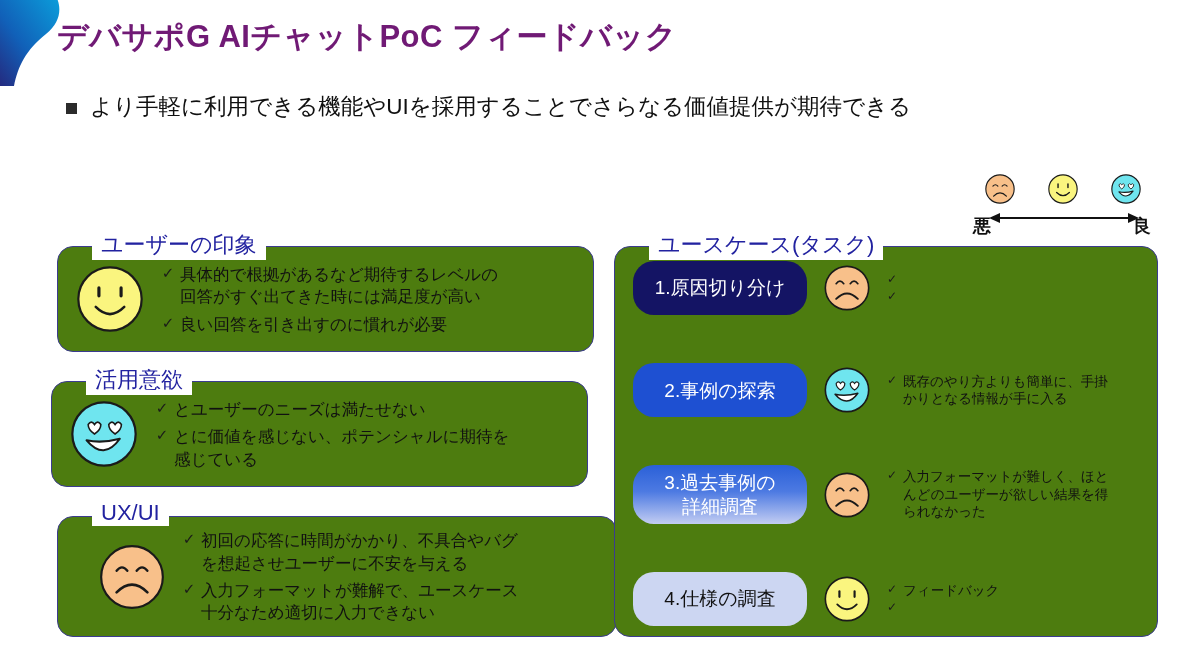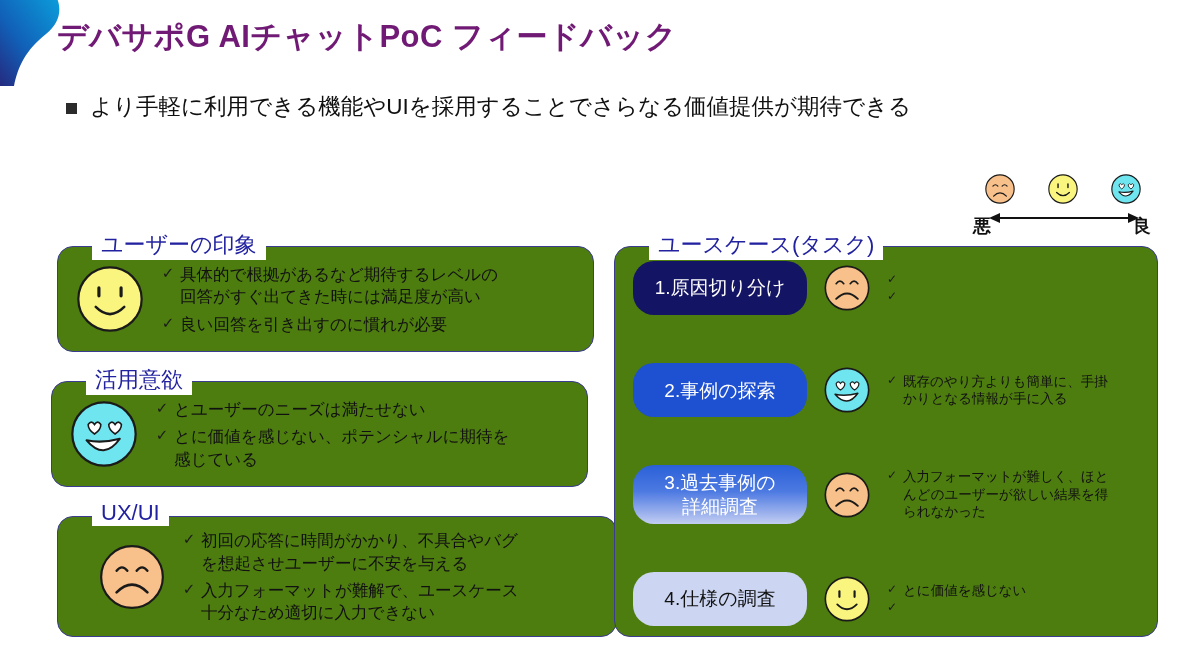--- a/index.html
+++ b/index.html
@@ -310,21 +310,21 @@
           <svg viewBox="0 0 48 48" width="52" height="52">
             <circle cx="24" cy="24" r="20" fill="#faf57f" stroke="#1a1a1a" stroke-width="1.5"></circle>
             <rect x="16" y="16" width="2" height="7" rx="1" fill="#1a1a1a"></rect>
             <rect x="30" y="16" width="2" height="7" rx="1" fill="#1a1a1a"></rect>
             <path d="M15 29 q9 9 18 0" fill="none" stroke="#1a1a1a" stroke-width="1.7" stroke-linecap="round"></path>
           </svg>
         </span>
         <div class="uc-list">
           <div class="uc-chk-row">
             <span class="uc-chk">✓</span>
-            <span class="uc-text" style="white-space:pre-line">とに価値を感じない</span>
+            <span class="uc-text" style="white-space:pre-line">フィードバック</span>
           </div>
           <div class="uc-chk-row">
             <span class="uc-chk">✓</span>
           </div>
         </div>
       </div>
 
     </div>
   </div>
 

